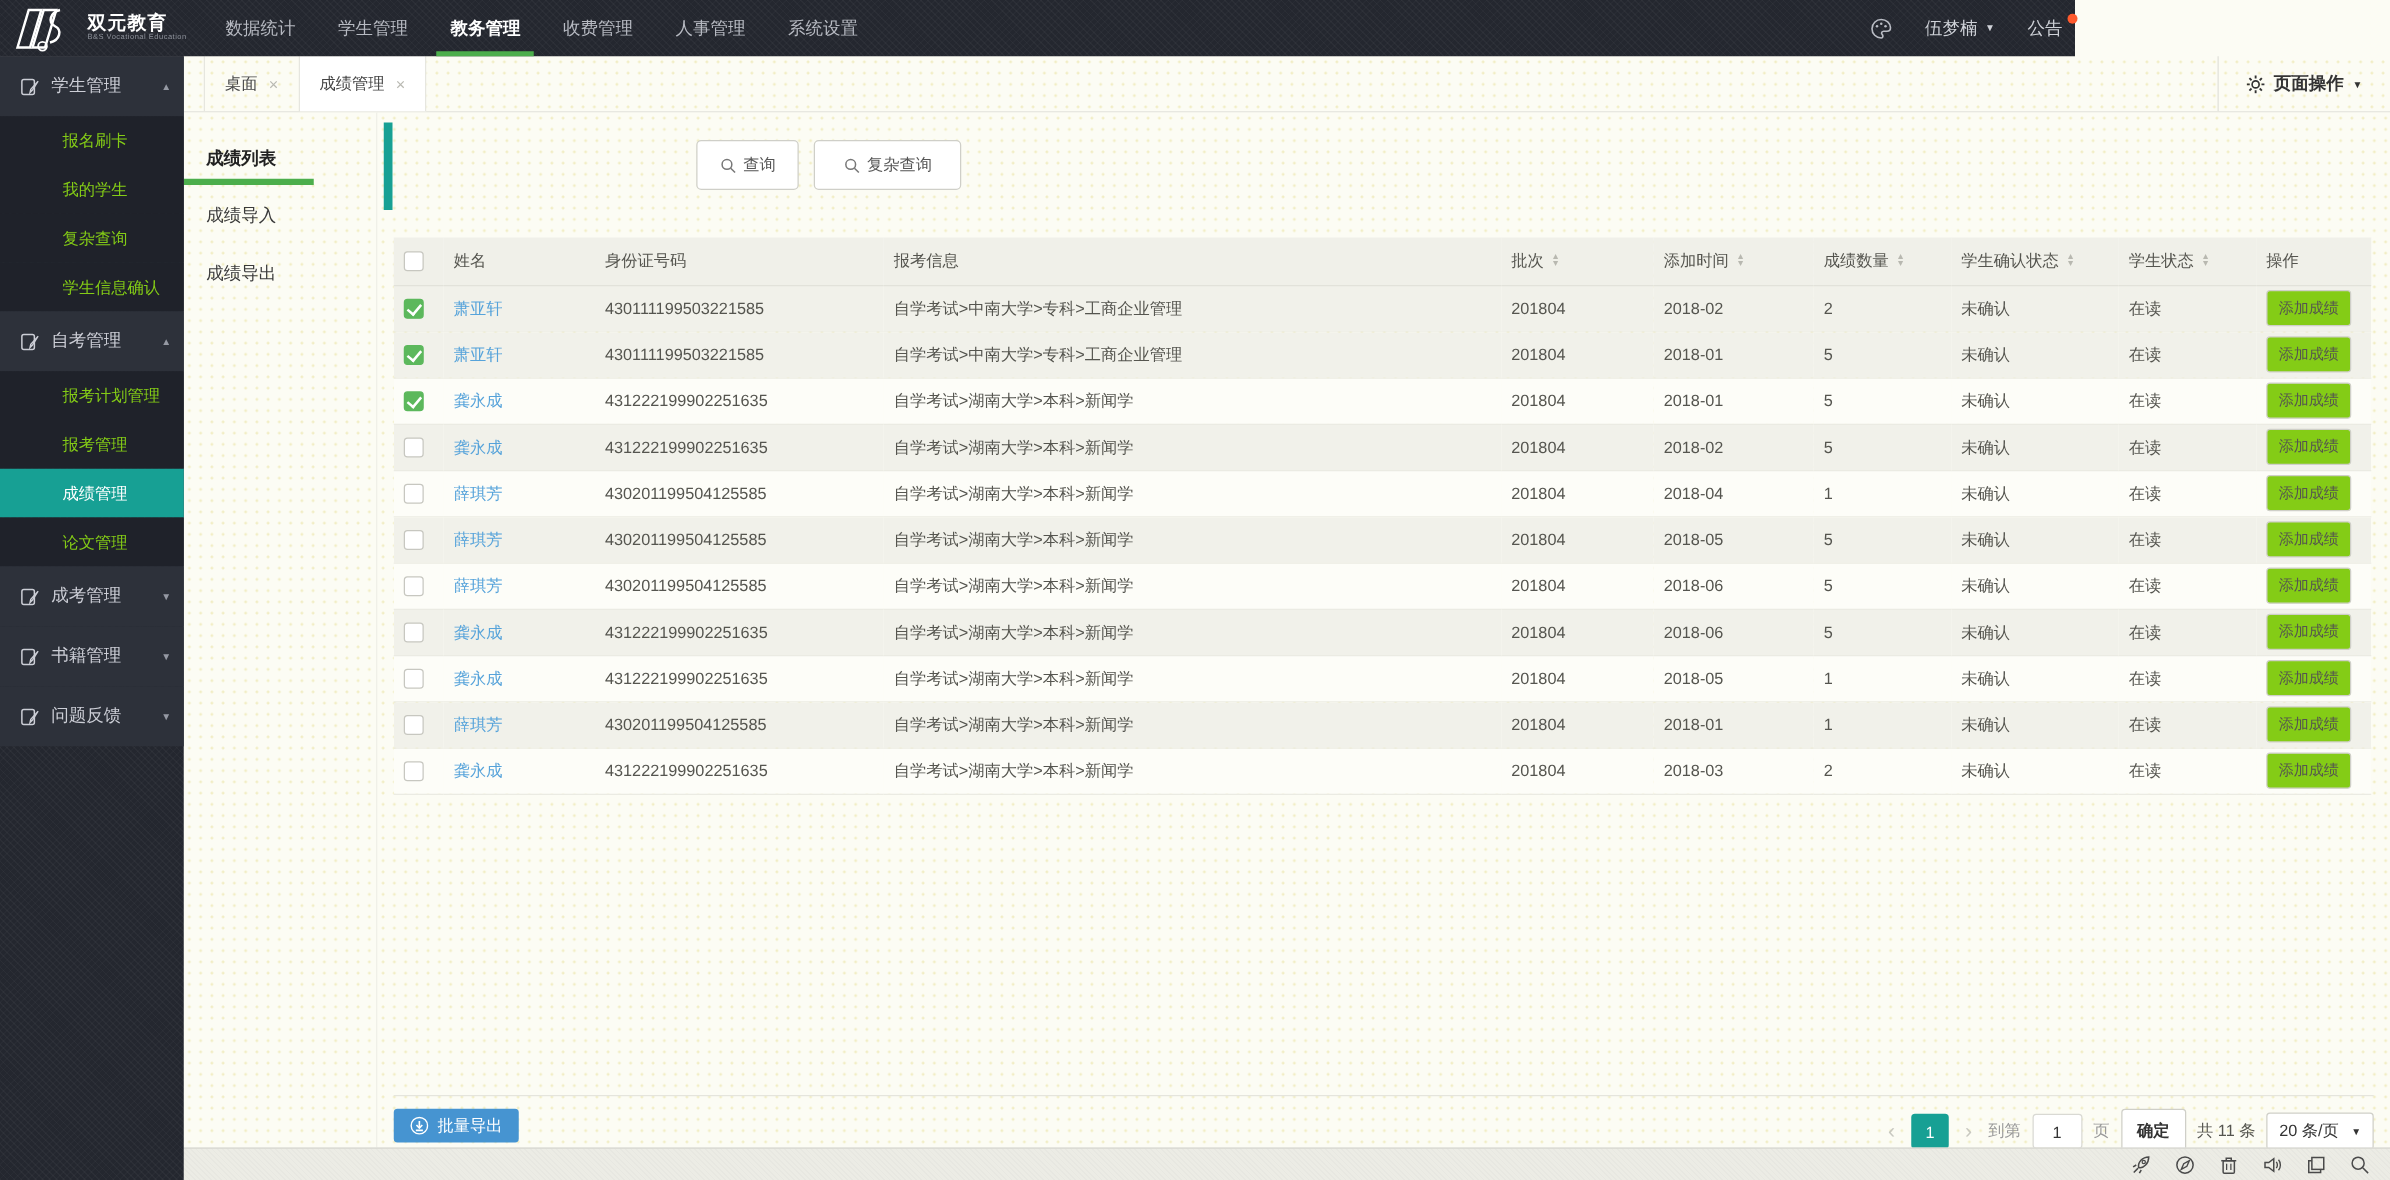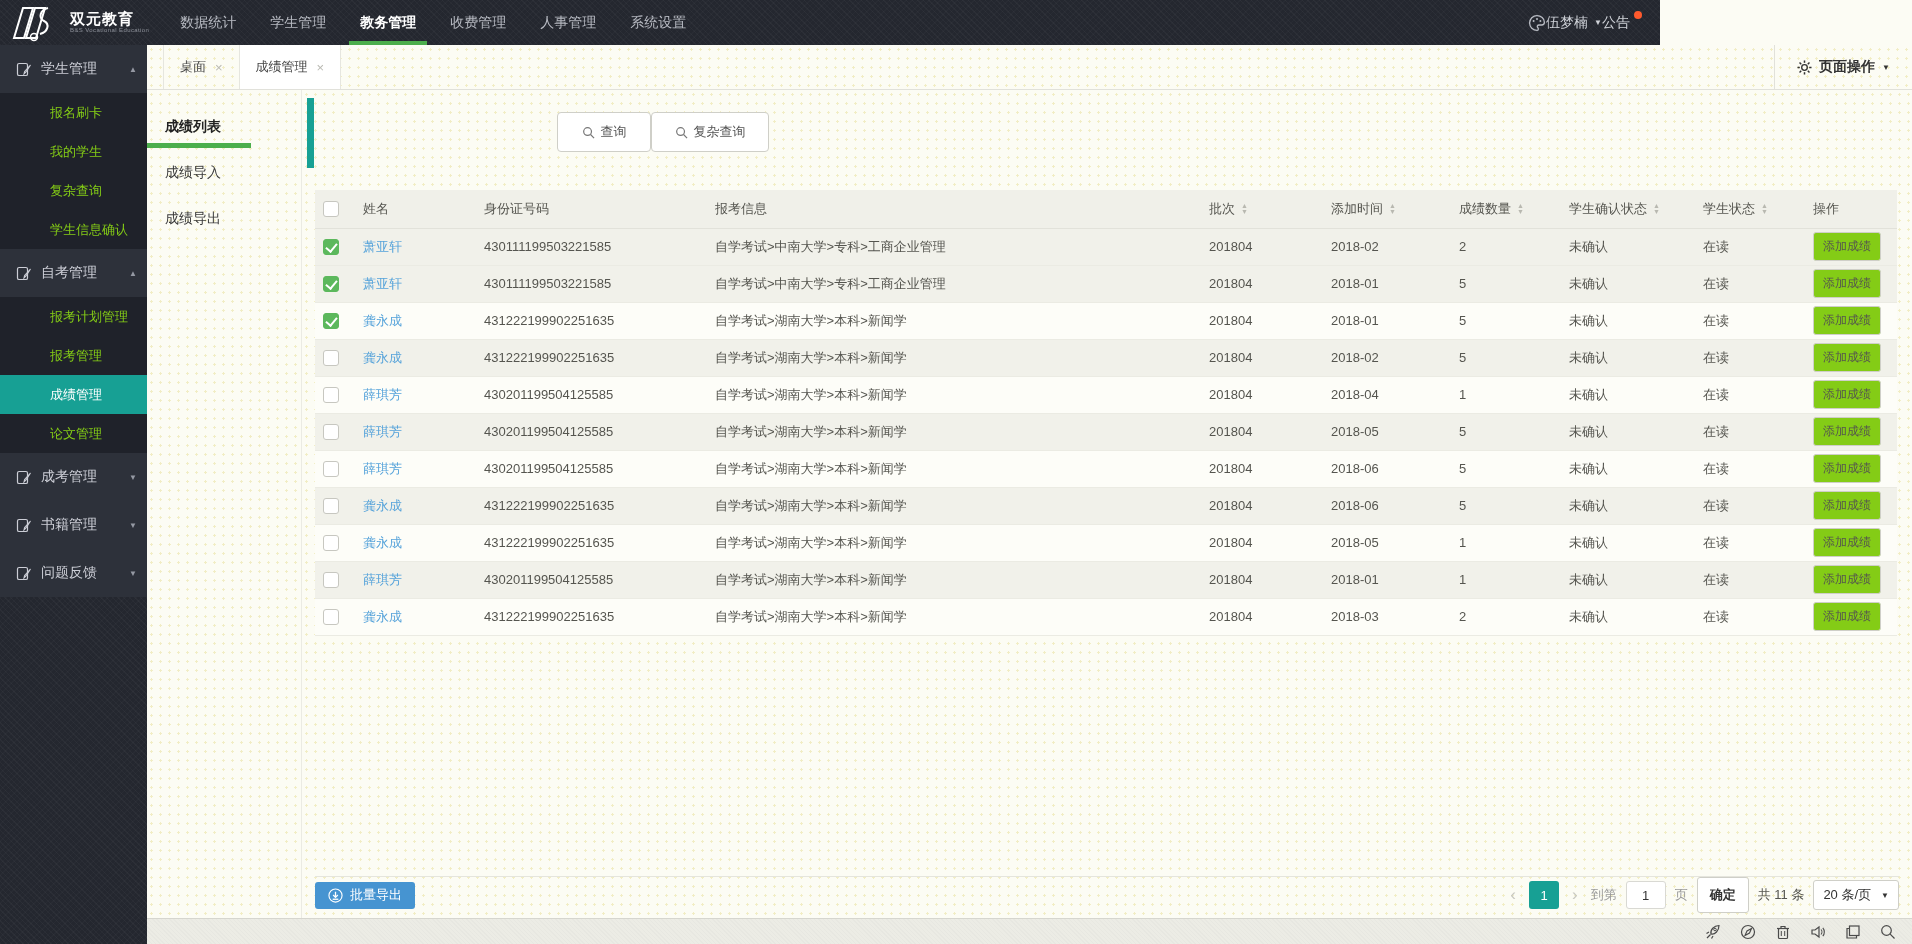--- a/index.html
+++ b/index.html
@@ -24,21 +24,21 @@
   #topbar{position:absolute;left:0;top:0;width:1660px;height:45px;display:flex;align-items:center;z-index:5;}
   #logo{display:flex;align-items:center;gap:8px;padding:0 14px 0 10px;min-width:128px;cursor:pointer;}
   #logo svg{display:block;}
   .logo-txt{display:flex;flex-direction:column;}
   .logo-title{color:#fff;font-size:15px;font-weight:bold;letter-spacing:1px;line-height:16px;}
   .logo-sub{color:#8e929b;font-size:6px;line-height:7px;letter-spacing:.4px;}
   #topnav-items{display:flex;height:45px;}
   .nav-item{position:relative;height:45px;display:flex;align-items:center;padding:0 17px;color:#b7bac2;font-size:14px;cursor:pointer;}
   .nav-item.active{color:#fff;font-weight:bold;}
   .nav-item.active::after{content:"";position:absolute;left:6px;right:6px;bottom:0;height:4px;background:#4cae4c;}
-  #topbar-right{margin-left:auto;display:flex;align-items:center;padding-right:20px;color:#cfd2d8;font-size:14px;}
+  #topbar-right{margin-left:auto;display:flex;align-items:center;gap:26px;padding-right:0;color:#cfd2d8;font-size:14px;}
   .tb-user{display:flex;align-items:center;gap:6px;cursor:pointer;}
   .tb-caret{font-size:8px;color:#cfd2d8;}
   .tb-notice{position:relative;cursor:pointer;padding-right:10px;}
   .tb-notice .badge{position:absolute;right:-2px;top:-3px;width:8px;height:8px;border-radius:50%;background:#ff5a2d;}
   
   #tabbar{position:absolute;left:147px;top:45px;right:0;height:45px;border-bottom:1px solid #e1e1da;display:flex;align-items:stretch;box-sizing:border-box;}
   #tabs{display:flex;margin-left:16px;}
   .tab{display:flex;align-items:center;gap:9px;padding:0 16px;font-size:13px;color:#444;border-left:1px solid #e6e6df;border-right:1px solid #e6e6df;cursor:pointer;}
   .tab + .tab{border-left:none;}
   .tab.active{background:#fff;}
@@ -56,36 +56,36 @@
   #subsidebar{position:absolute;left:147px;top:90px;bottom:26px;width:155px;border-right:1px solid #ebebe3;box-sizing:border-box;padding-top:14px;}
   .subnav-item{position:relative;height:46px;display:flex;align-items:center;padding-left:18px;font-size:14px;color:#3a3a3a;cursor:pointer;}
   .subnav-item.active{font-weight:bold;color:#222;}
   .subnav-item.active::after{content:"";position:absolute;left:0;bottom:2px;width:104px;height:5px;background:#4cae4c;}
   
   #main{position:absolute;left:302px;top:90px;right:0;bottom:26px;}
   #accent-bar{position:absolute;left:5px;top:8px;width:7px;height:70px;background:#17a094;}
   #search-input{position:absolute;left:21px;top:22px;width:222px;height:40px;box-sizing:border-box;border:1px solid #d9d9d3;border-radius:4px;background:#fff;padding:0 12px;font-size:13px;color:#555;outline:none;font-family:inherit;}
   #search-input::placeholder{color:#b5b5ae;}
   .q-btn{position:absolute;top:22px;height:40px;box-sizing:border-box;border:1px solid #cfcfc8;border-radius:4px;background:#fff;display:flex;align-items:center;justify-content:center;gap:6px;font-size:13px;color:#555;cursor:pointer;font-family:inherit;}
-  #btn-query{left:255px;width:94px;}
+  #btn-query{left:255px;width:82px;}
   #btn-complex{left:349px;width:118px;}
   
   #grades-table{position:absolute;left:13px;top:100px;width:1582px;border-collapse:collapse;table-layout:fixed;font-size:13px;}
   #grades-table th{height:38px;background:#f0f0e9;color:#55554f;font-weight:normal;text-align:left;padding:0 8px;border-bottom:1px solid #e2e2da;box-sizing:border-box;white-space:nowrap;}
   #grades-table td{height:37px;padding:0 8px;border-bottom:1px solid #ebebe3;color:#55554f;box-sizing:border-box;white-space:nowrap;overflow:hidden;}
   tr.shaded td{background:#f1f1ea;}
   tr.plain td{background:#fdfdf8;}
   .sort{display:inline-flex;flex-direction:column;vertical-align:middle;margin-left:6px;font-size:7px;line-height:6px;color:#b8b8b0;cursor:pointer;}
   .cbx{width:16px;height:16px;border:1px solid #c7c7c0;border-radius:3px;background:#fff;box-sizing:border-box;cursor:pointer;}
   .cbx.checked{background:#5cb85c;border-color:#5cb85c;position:relative;}
   .cbx.checked::after{content:"";position:absolute;left:4px;top:1px;width:5px;height:9px;border:solid #fff;border-width:0 2px 2px 0;transform:rotate(40deg);}
   .name-link{color:#56a3da;cursor:pointer;}
   .row-btn{border:1px solid #cfcfc8;background:#84cc16;border-radius:3px;font-size:12px;color:#55554f;padding:5px 9px;cursor:pointer;font-family:inherit;}
   
-  #main-footer{position:absolute;left:13px;right:13px;top:786px;border-top:1px solid #e5e5dd;display:flex;align-items:center;justify-content:space-between;}
+  #main-footer{position:absolute;left:13px;right:13px;top:786px;border-top:1px solid #e5e5dd;display:flex;justify-content:space-between;padding-top:10px;}
   #btn-batch-export{display:flex;align-items:center;gap:7px;height:27px;padding:0 13px;background:#4694d1;border:none;border-radius:3px;color:#fff;font-size:13px;cursor:pointer;font-family:inherit;}
   #pagination{display:flex;align-items:center;gap:9px;font-size:13px;color:#999;}
   .pg-arrow{font-size:17px;color:#c8c8c1;line-height:26px;padding:0 4px;cursor:pointer;}
   .pg-page{min-width:30px;height:28px;border-radius:3px;background:#17a094;color:#fff;display:flex;align-items:center;justify-content:center;font-size:13px;cursor:pointer;}
   #pg-goto{width:40px;height:28px;box-sizing:border-box;border:1px solid #d9d9d3;border-radius:3px;text-align:center;font-size:13px;color:#333;background:#fff;outline:none;font-family:inherit;}
   #pg-confirm{height:36px;padding:0 12px;border:1px solid #cfcfc8;border-radius:3px;background:#fff;font-size:13px;font-weight:bold;color:#333;cursor:pointer;font-family:inherit;}
   #pg-total{color:#55554f;}
   #pg-size{display:flex;align-items:center;gap:10px;height:28px;padding:0 9px;border:1px solid #cfcfc8;border-radius:3px;background:#fff;color:#333;cursor:pointer;}
   #pg-size .tb-caret{color:#333;font-size:8px;}
   

